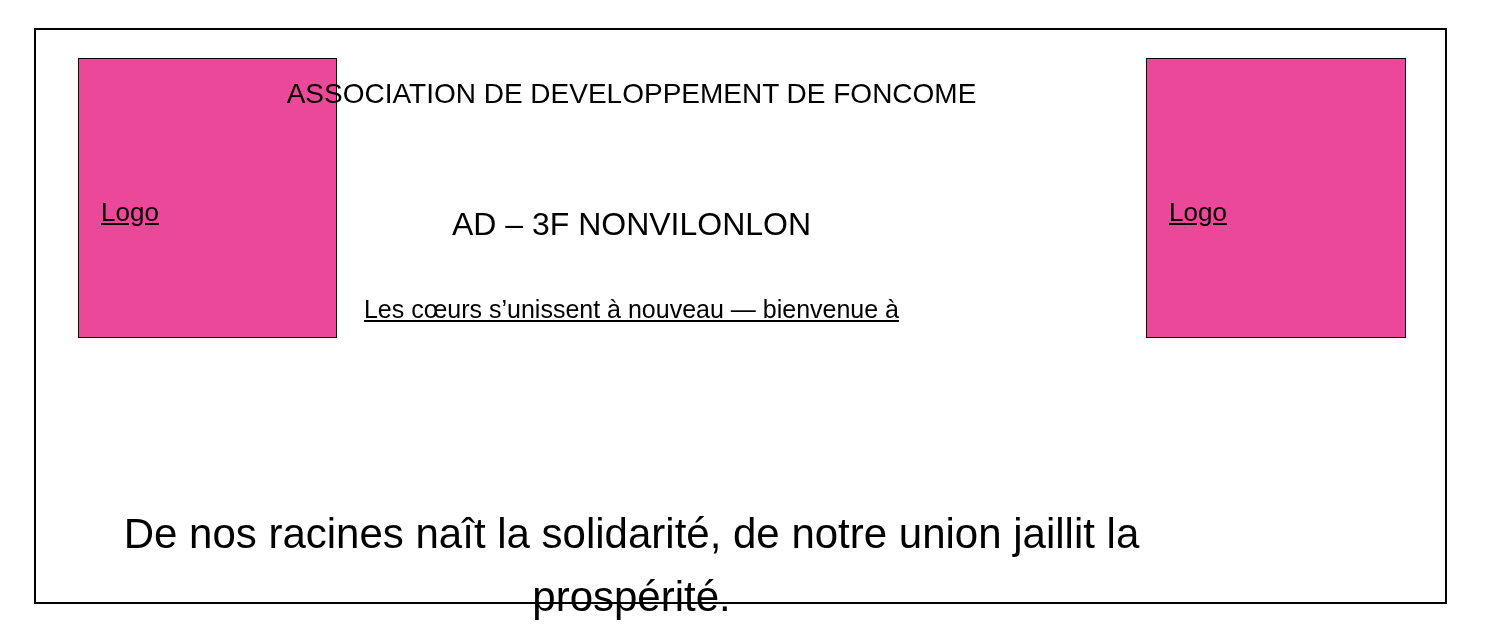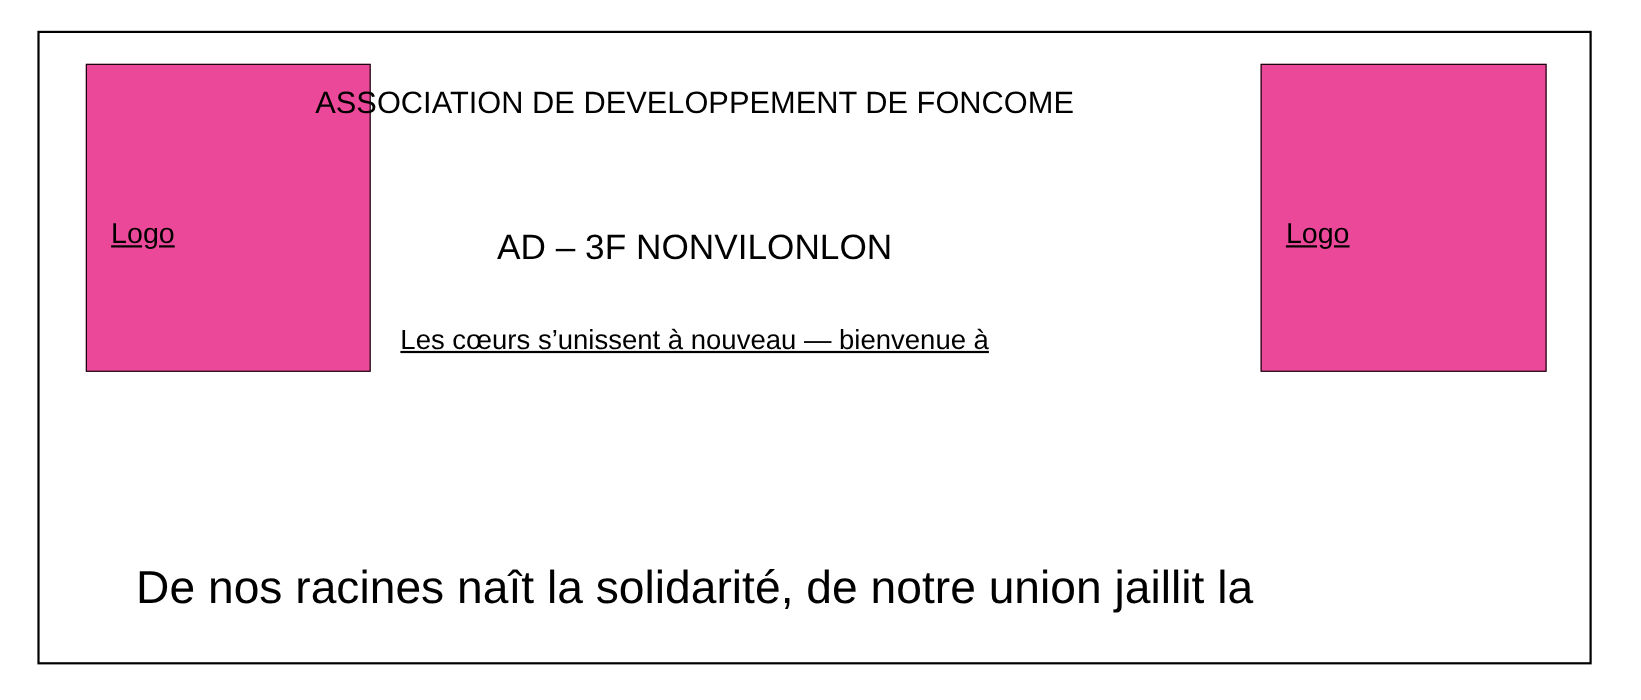--- a/index.html
+++ b/index.html
@@ -93,15 +93,16 @@
   <div class="textline title">ASSOCIATION DE DEVELOPPEMENT DE FONCOME</div>
 
   <div class="textline subtitle">AD – 3F NONVILONLON</div>
 
   <div class="textline tagline">
     <div>Les cœurs s’unissent à nouveau — bienvenue à</div>
   </div>
 
   <div class="textline motto">
     <div>De nos racines naît la solidarité, de notre union jaillit la</div>
+    <div>prospérité.</div>
   </div>
 
 </div>
 
 </body></html>

